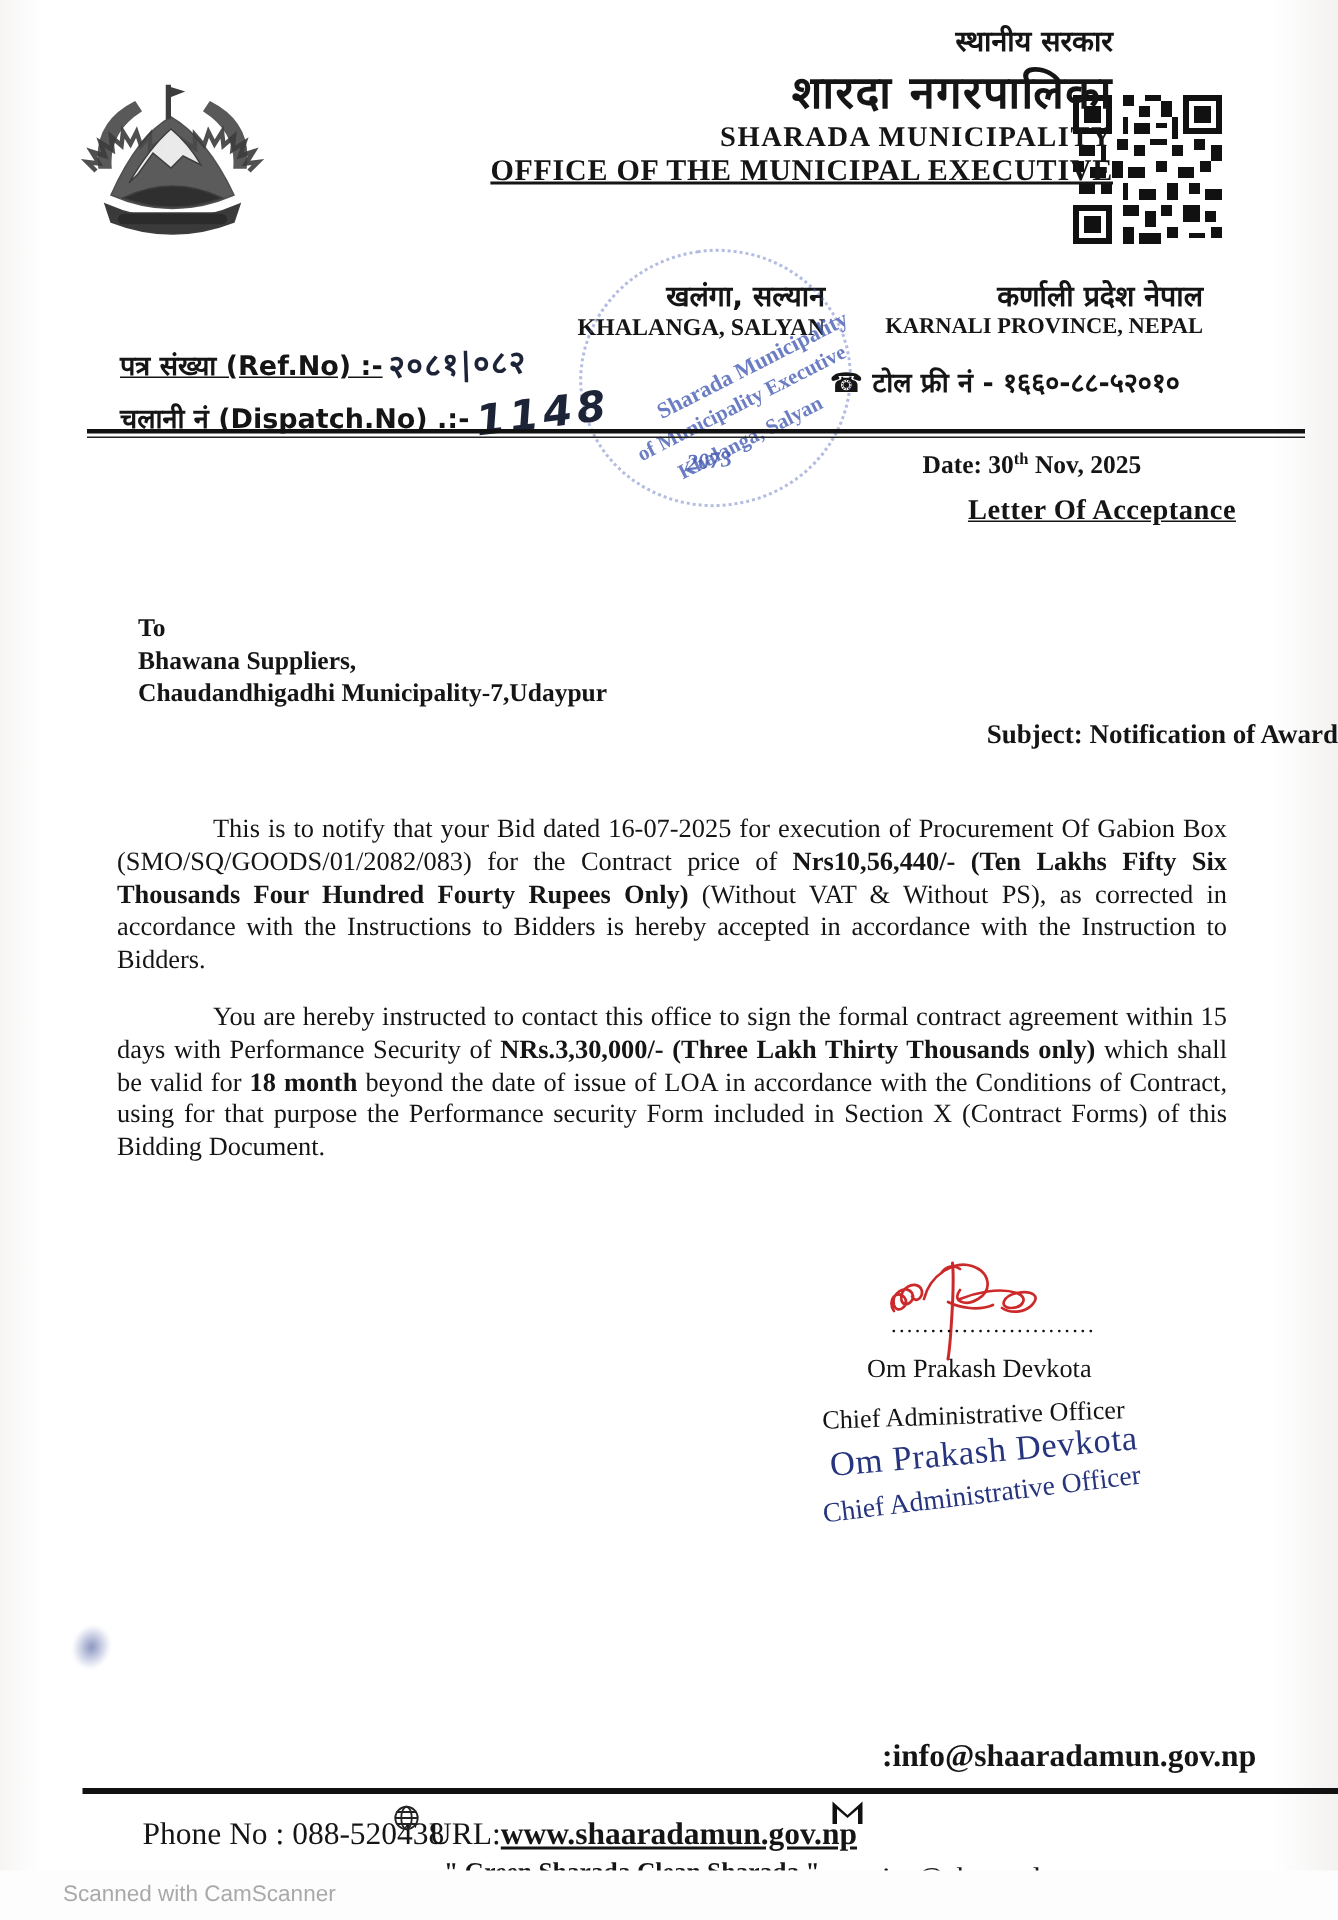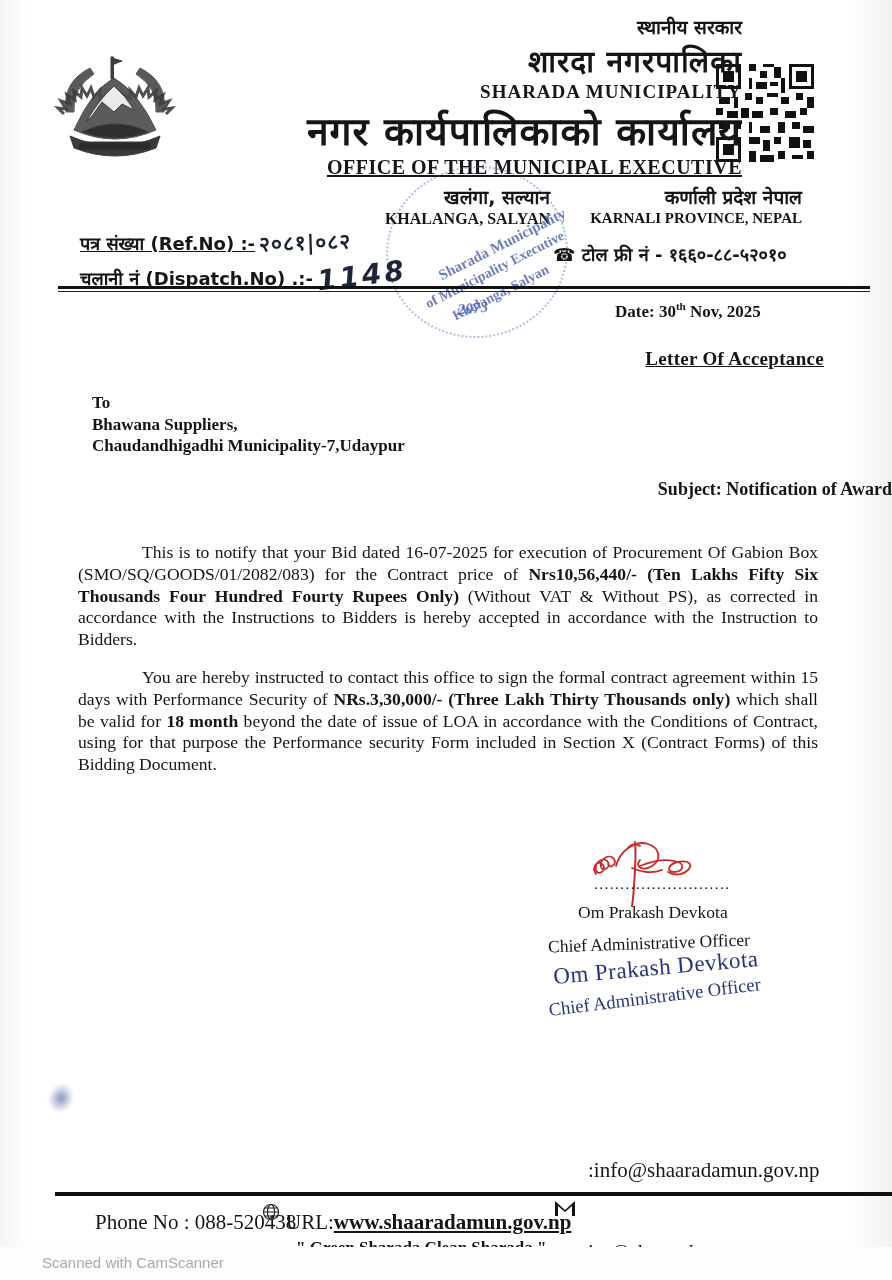--- a/index.html
+++ b/index.html
@@ -24,21 +24,21 @@
   .disp-val{display:inline-block;font-size:28px;transform:rotate(-7deg);letter-spacing:3px;font-style:italic;}
   .tollfree{font-size:18px;font-weight:700;font-family:"DejaVu Sans", sans-serif;}
   .sep{border-top:3px solid #111;border-bottom:1px solid #222;height:2px;}
   
   .stamp{width:178px;height:168px;border:2px dotted rgba(80,100,185,.5);border-radius:50%;
          transform:rotate(-8deg);opacity:.85;}
   .stamp-txt{position:absolute;color:rgba(70,92,180,.8);font-family:"Liberation Serif",serif;
              font-weight:700;white-space:nowrap;transform:rotate(-27deg);}
   .date-line{font-size:17px;font-weight:700;}
   .title{font-size:19px;font-weight:700;text-decoration:underline;letter-spacing:.3px;}
-  .toblock{font-size:17px;font-weight:700;line-height:21.5px;}
+  .toblock{font-size:17px;font-weight:700;line-height:21.5px;margin-top:16px;}
   .subject{font-size:18px;font-weight:700;}
   .para{width:740px;font-size:17.6px;line-height:21.8px;text-align:justify;text-indent:64px;margin:0;}
   .b{font-weight:700;}
   
   .dots{font-size:15px;letter-spacing:1.5px;color:#111;}
   .sig-name{font-size:17.5px;}
   .sig-title{font-size:17.5px;transform:rotate(-2deg);}
   .stamp-name{color:#27357e;font-size:23px;transform:rotate(-5deg);letter-spacing:.5px;}
   .stamp-title{color:#27357e;font-size:18.5px;transform:rotate(-7deg);}
   .ink{width:34px;height:40px;border-radius:50% 40% 60% 50%;
@@ -135,21 +135,20 @@
         <rect x="25" y="22" width="2" height="2"></rect>
           <rect x="26" y="25" width="2" height="2"></rect>
       </g>
     </svg>
   </div>
 
   <div class="abs center" style="left:150px;top:14px;width:592px;">
     <div class="np h-line1">स्थानीय सरकार</div>
     <div class="np h-line2">शारदा नगरपालिका</div>
     <div class="h-line3">SHARADA MUNICIPALITY</div>
-    <div class="np h-line4">नगर कार्यपालिकाको कार्यालय</div>
     <div class="h-line5">OFFICE OF THE MUNICIPAL EXECUTIVE</div>
   </div>
 
   <div class="abs center" style="left:562px;top:184px;width:240px;">
     <div class="np place-np">कर्णाली प्रदेश नेपाल</div>
     <div class="place-en" style="font-size:15px;">KARNALI PROVINCE, NEPAL</div>
   </div>
   <div class="abs center" style="left:300px;top:184px;width:250px;">
     <div class="np place-np">खलंगा, सल्यान</div>
     <div class="place-en">KHALANGA, SALYAN</div>
@@ -176,21 +175,21 @@
     <span>☎</span>
     <span>टोल फ्री नं - १६६०-८८-५२०१०</span>
   </div>
 
   <div class="abs sep" style="left:58px;top:286px;width:812px;"></div>
 
   <div class="abs date-line" style="left:615px;top:300px;">
     <span>Date: 30</span><sup>th</sup><span> Nov, 2025</span>
   </div>
 
-  <div class="abs center" style="left:0;top:348px;width:824px;">
+  <div class="abs center" style="left:0;top:330px;width:824px;">
     <span class="title">Letter Of Acceptance</span>
   </div>
 
   <div class="abs toblock" style="left:92px;top:392px;">
     <div>To</div>
     <div>Bhawana  Suppliers,</div>
     <div>Chaudandhigadhi Municipality-7,Udaypur</div>
   </div>
 
   <div class="abs center" style="left:0;top:479px;width:892px;">
@@ -236,21 +235,21 @@
       </svg>
   </div>
   <div class="abs f-txt" style="left:286px;top:1210px;">
     <span>URL:</span><span class="f-url">www.shaaradamun.gov.np</span>
   </div>
   <div class="abs" style="left:553px;top:1198px;">
     <svg width="24" height="20" viewBox="0 0 24 20">
         <path d="M2,18 V3 l10,9 10,-9 v15 h-3 V8 l-7,6 -7,-6 v10 z" fill="#111"></path>
       </svg>
   </div>
-  <div class="abs f-txt" style="left:588px;top:1158px;">:info@shaaradamun.gov.np</div>
+  <div class="abs f-txt" style="left:588px;top:1158px;font-weight:bold;">:info@shaaradamun.gov.np</div>
 
   <div class="abs f-slogan" style="left:296px;top:1238px;">" Green Sharada Clean Sharada "</div>
   <div class="abs f-txt" style="left:588px;top:1240px;">ito@shaaradamun.gov.np</div>
 
   <div class="cam">
     <div class="cs-badge">CS</div>
     <div class="cam-txt">Scanned with CamScanner</div>
   </div>
 
 </div>

